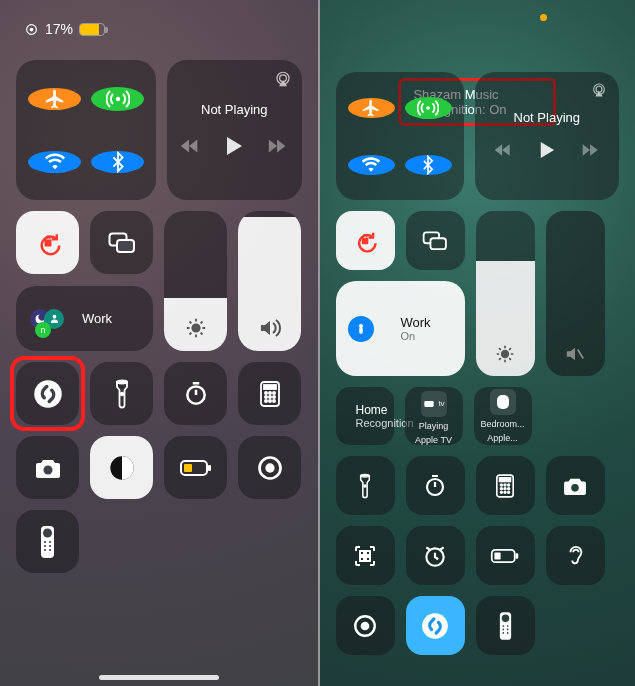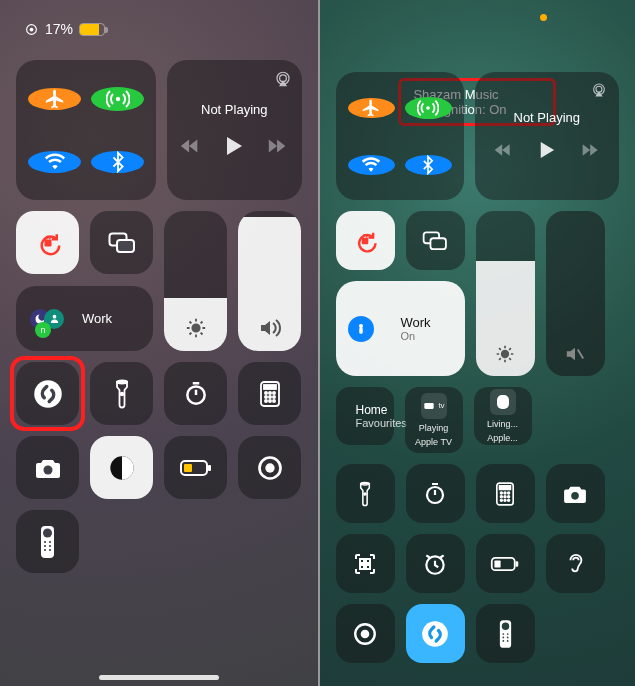--- a/index.html
+++ b/index.html
@@ -429,41 +429,41 @@
       </div>
     </div>
 
     <div class="row home-group">
       <div class="card home-big">
         <svg width="22" height="22" viewBox="0 0 24 24" fill="none" stroke="#fff" stroke-width="1.8">
             <path d="M3 11l9-8 9 8v10a1 1 0 0 1-1 1h-5v-7h-6v7H4a1 1 0 0 1-1-1z"></path>
           </svg>
         <div style="display:flex;flex-direction:column;">
           <span style="font-size:12px;">Home</span>
-          <span class="label-xs">Favourites</span>
-        </div>
-      </div>
-      <div class="card home-item" style="width:58px;height:66px;">
+          <span class="label-xs">Recognition</span>
+        </div>
+      </div>
+      <div class="card home-item" style="width:58px;height:58px;justify-content:flex-end;">
         <div class="icon-box">
             <svg width="14" height="14" viewBox="0 0 24 24" fill="#fff">
               <rect x="4" y="7" width="16" height="10" rx="2"></rect>
               <path d="M9 4h6"></path>
             </svg>
             <span style="font-size:8px;margin-left:2px;">tv</span>
           </div>
         <span>Playing</span>
         <span>Apple TV</span>
       </div>
       <div class="card home-item" style="width:58px;height:58px;">
         <div class="icon-box">
             <svg width="14" height="16" viewBox="0 0 14 16" fill="#fff">
               <rect x="1" y="1" width="12" height="14" rx="5"></rect>
             </svg>
           </div>
-        <span>Living...</span>
+        <span>Bedroom...</span>
         <span>Apple...</span>
       </div>
     </div>
 
     <div class="row sq-row">
       <div class="card square">
         <svg width="12" height="26" viewBox="0 0 14 30" fill="none" stroke="#fff" stroke-width="1.8">
             <path d="M2 3h10v5l-2.5 3v15a2 2 0 0 1-5 0V11L2 8z"></path>
             <circle cx="7" cy="15" r="1.2" fill="#fff"></circle>
             <ellipse cx="7" cy="3" rx="5" ry="1.5"></ellipse>

